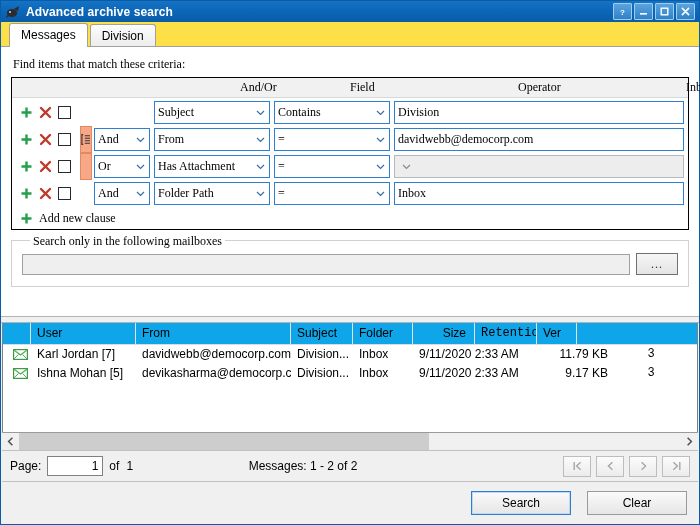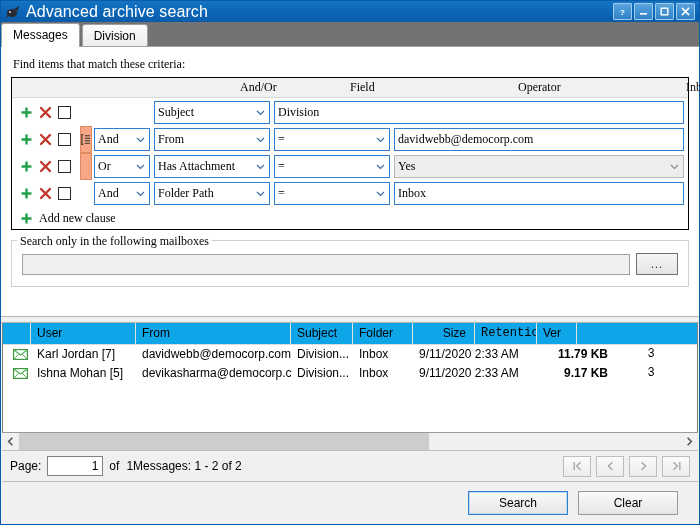--- a/index.html
+++ b/index.html
@@ -33,22 +33,22 @@
   }
   .app-icon {
     width: 16px; height: 16px;
     margin-right: 5px;
     position: relative;
     flex: none;
   }
   .app-icon svg { display:block; }
   .title-text {
     color: #ffffff;
-    font-size: 16px;
-    font-weight: normal;
+    font-size: 12px;
+    font-weight: bold;
     letter-spacing: 0.1px;
     flex: 1;
     white-space: nowrap;
     overflow: hidden;
   }
   .title-buttons { display: flex; gap: 2px; margin-right: 2px; }
   .tbtn {
     width: 17px; height: 15px;
     background: linear-gradient(to bottom, #5ba3dd, #2f82c8);
     border: 1px solid #9fcdee;
@@ -57,22 +57,22 @@
     color: #fff; font-size: 10px; font-weight: bold;
     line-height: 1;
     cursor: pointer;
   }
   .tbtn svg { display:block; }
 
   
   .tabstrip {
     height: 24px;
     display: flex; align-items: flex-end;
-    padding-left: 0;
-    background: #737373;
+    padding-left: 8px;
+    background: #fde047;
     position: relative;
     flex: none;
     border-bottom: 1px solid #a0a0a0;
   }
   .tab {
     height: 21px;
     padding: 0 11px;
     display: flex; align-items: center;
     font-size: 12px;
     border: 1px solid #a0a0a0;
@@ -204,21 +204,21 @@
 
   
   .groupbox {
     margin-top: 10px;
     border: 1px solid #d0d0d0;
     position: relative;
     padding: 12px 10px 11px 10px;
     box-sizing: border-box;
   }
   .groupbox-title {
-    position: absolute; top: -7px; left: 5px;
+    position: absolute; top: -7px; left: 18px;
     background: #fff; padding: 0 3px;
     font-size: 12px;
   }
   .gb-row { display: flex; align-items: center; gap: 6px; }
   .mailbox-input {
     flex: 1; height: 21px;
     border: 1px solid #a0a0a0;
     background: #efefef;
     box-sizing: border-box;
   }
@@ -276,21 +276,21 @@
   .w-size { width: 62px; flex: none; }
   .w-ret  { width: 62px; flex: none; font-family: Liberation Mono, monospace; }
   .w-ver  { width: 40px; flex: none; }
 
   .res-row { display: flex; height: 19px; align-items: center; font-size: 12px; }
   .res-row .dc {
     height: 19px; line-height: 19px;
     box-sizing: border-box; padding-left: 6px;
     white-space: nowrap; overflow: hidden;
   }
-  .res-row .dc.num { text-align: right; padding-right: 12px; padding-left: 0; font-weight: bold; }
+  .res-row .dc.num { text-align: right; padding-right: 12px; padding-left: 0; }
   .res-row .dc.center { text-align: center; padding-left: 0; }
   .mail-icon { display:flex; align-items:center; justify-content:center; }
 
   
   .hscroll {
     height: 17px; flex: none;
     background: #f0f0f0;
     border-top: 1px solid #9a9a9a;
     display: flex; align-items: center;
     margin: 0 1px;
@@ -321,37 +321,37 @@
   .page-input {
     width: 56px; height: 20px;
     border: 1px solid #808080;
     background: #fff;
     display: flex; align-items: center; justify-content: flex-end;
     padding-right: 4px; box-sizing: border-box;
     margin: 0 6px;
     font-size: 12px;
     cursor: text;
   }
-  .msgcount { flex: 1; text-align: left; padding-right: 90px; }
+  .msgcount { flex: 1; text-align: center; padding-right: 90px; }
   .navbtns { display: flex; gap: 5px; }
   .navbtn {
     width: 28px; height: 21px;
     border: 1px solid #bdbdbd;
     background: linear-gradient(to bottom, #fbfbfb, #ececec);
     display:flex; align-items:center; justify-content:center;
     color: #a6a6a6; font-size: 11px;
     cursor: default;
     box-sizing: border-box;
   }
 
   
   .footer {
     height: 42px; flex: none;
     display: flex; align-items: center; justify-content: flex-end;
-    gap: 10px; padding-right: 21px;
+    gap: 16px; padding-right: 12px;
     background: #f0f0f0;
   }
   .btn {
     width: 100px; height: 24px;
     border: 1px solid #9a9a9a;
     background: linear-gradient(to bottom, #fafafa, #e6e6e6);
     display:flex; align-items:center; justify-content:center;
     font-size: 12px; cursor: pointer;
     box-sizing: border-box;
   }
@@ -444,20 +444,30 @@
           <div class="slot-fld">
             <div class="combo">
               <span class="lbl">Subject</span>
               <span class="arw">
                 <svg width="9" height="6" viewBox="0 0 9 6">
                     <path d="M1 1 L4.5 4.5 L8 1" stroke="#3a6ea5" stroke-width="1.2" fill="none"></path>
                   </svg>
               </span>
             </div>
           </div>
+          <div class="slot-opr">
+            <div class="combo">
+              <span class="lbl">Contains</span>
+              <span class="arw">
+                <svg width="9" height="6" viewBox="0 0 9 6">
+                    <path d="M1 1 L4.5 4.5 L8 1" stroke="#3a6ea5" stroke-width="1.2" fill="none"></path>
+                  </svg>
+              </span>
+            </div>
+          </div>
           <div class="slot-val">
             <div class="textbox">Division</div>
           </div>
         </div>
 
         <div class="crow">
           <div class="acts">
             <span class="icon-plus">
               <svg width="13" height="13" viewBox="0 0 13 13">
                   <path d="M6.5 1.5 V11.5 M1.5 6.5 H11.5" stroke="#22a04a" stroke-width="2.4"></path>
@@ -556,21 +566,20 @@
               <span class="lbl">=</span>
               <span class="arw">
                 <svg width="9" height="6" viewBox="0 0 9 6">
                     <path d="M1 1 L4.5 4.5 L8 1" stroke="#3a6ea5" stroke-width="1.2" fill="none"></path>
                   </svg>
               </span>
             </div>
           </div>
           <div class="slot-val">
             <div class="combo disabled">
-              <span class="lbl">Yes</span>
               <span class="arw">
                 <svg width="9" height="6" viewBox="0 0 9 6">
                     <path d="M1 1 L4.5 4.5 L8 1" stroke="#8a8a8a" stroke-width="1.2" fill="none"></path>
                   </svg>
               </span>
             </div>
           </div>
         </div>
 
         <div class="crow">

